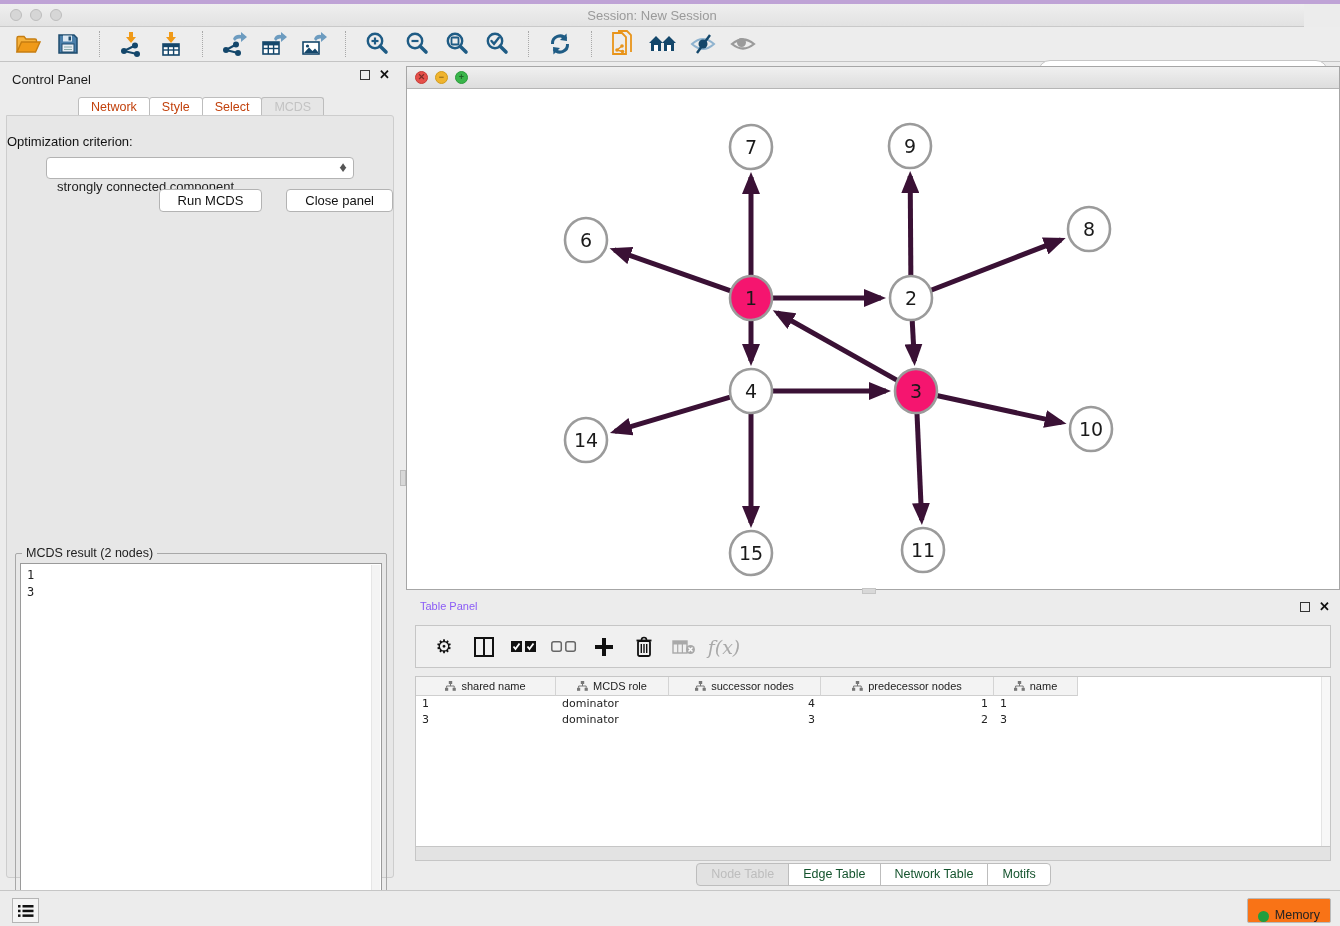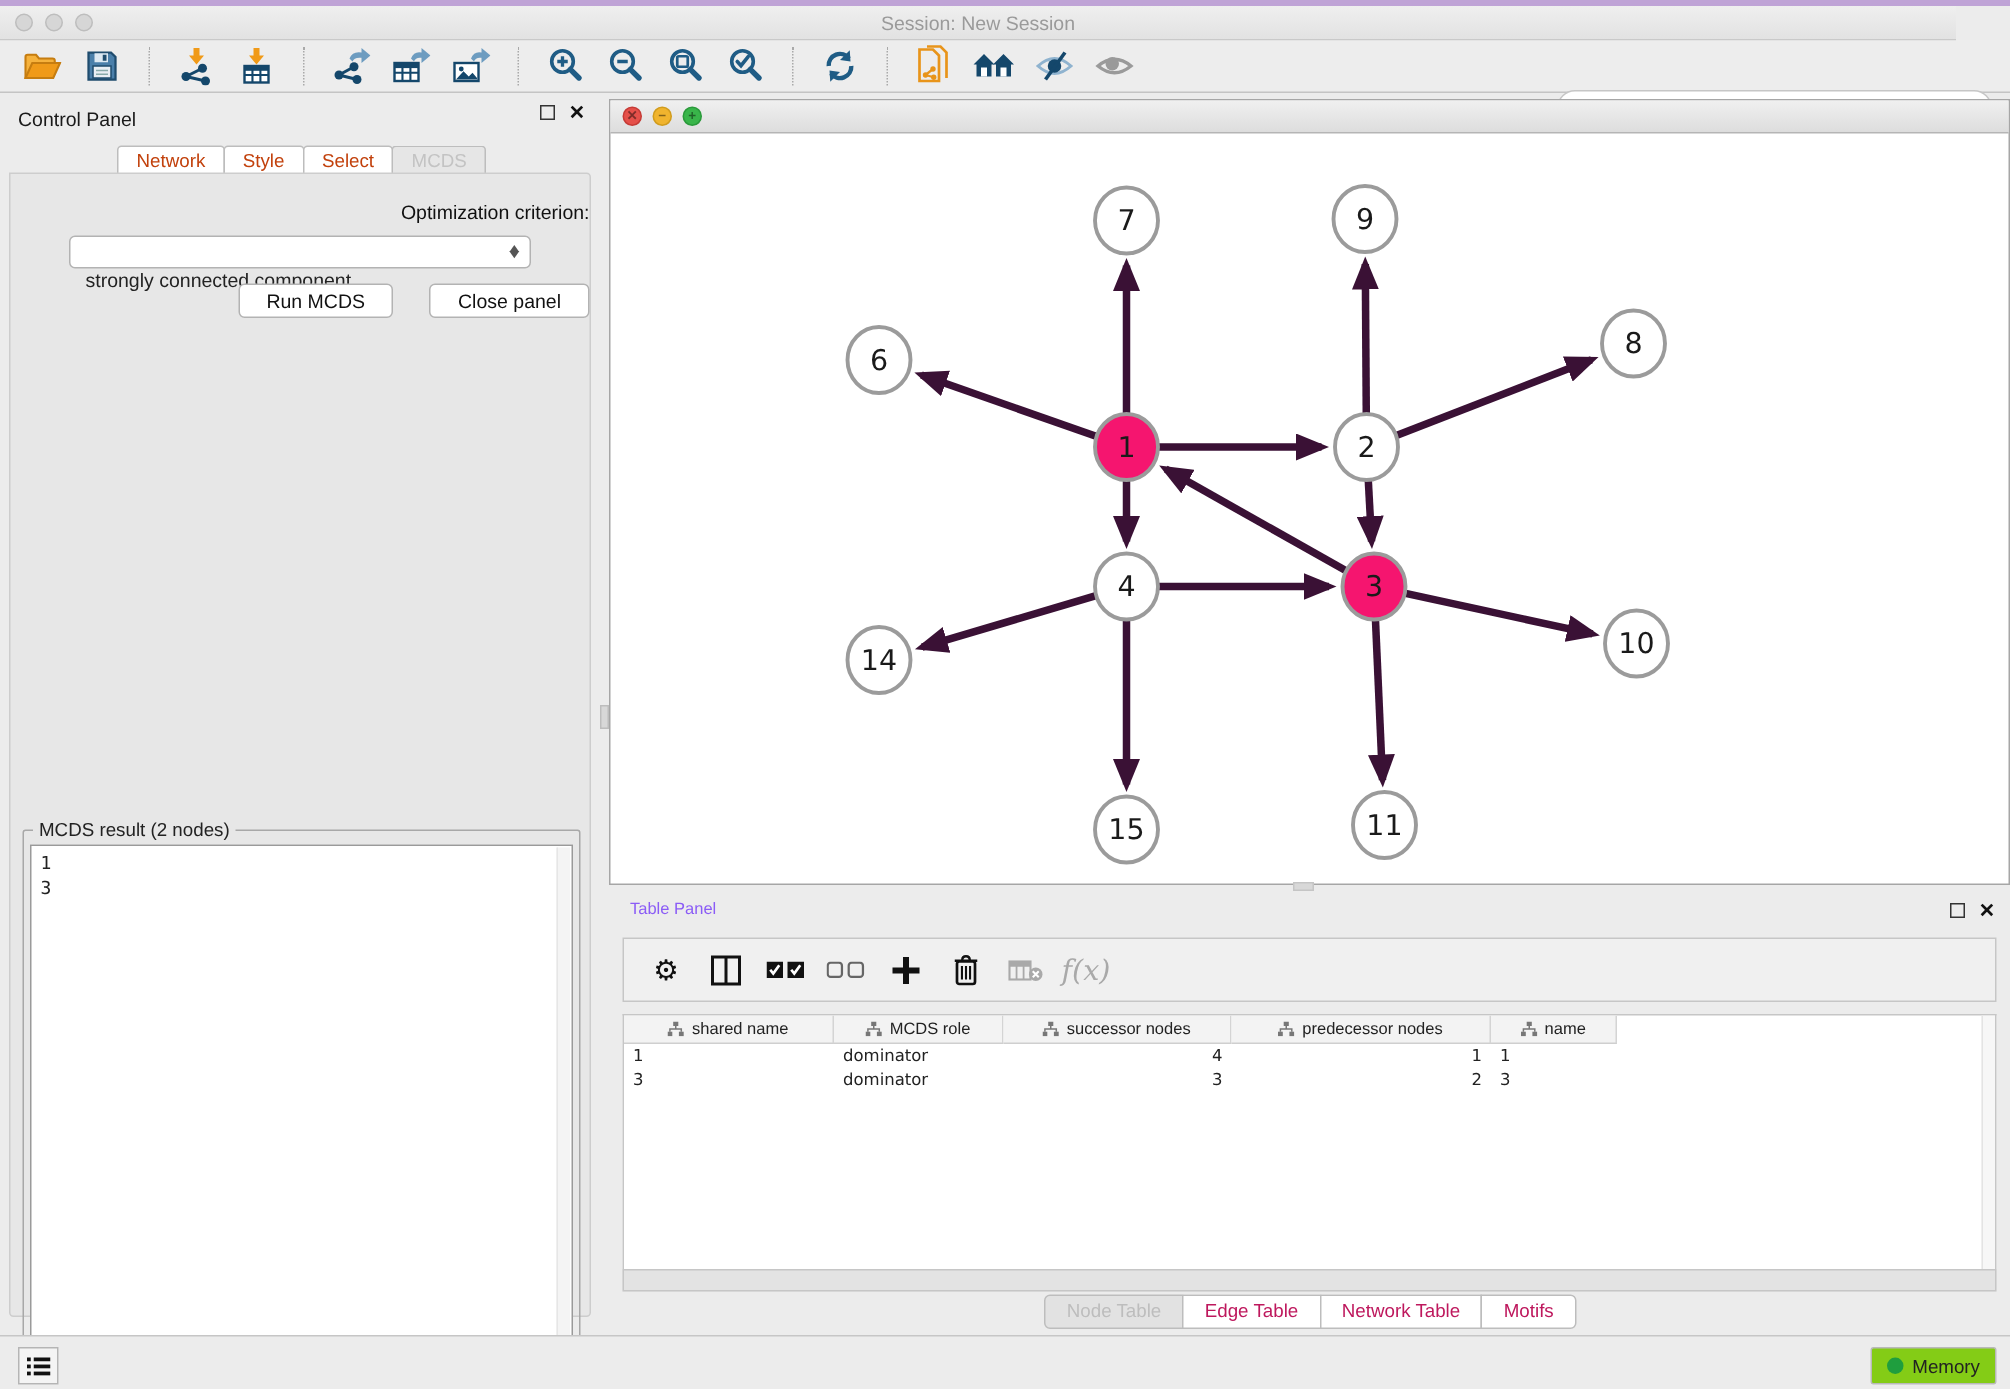--- a/index.html
+++ b/index.html
@@ -29,21 +29,21 @@
   .cp-header { position:absolute; left:12px; top:10px; font-size:13px; color:#1a1a1a; }
   .panel-icons { position:absolute; right:10px; top:8px; display:flex; gap:9px; align-items:center; }
   .float-ic { width:10px; height:10px; border:1.5px solid #333; display:inline-block; }
   .close-ic { font-size:13px; font-weight:bold; color:#111; line-height:10px; }
   .cp-tabs { position:absolute; left:78px; top:35px; display:flex; }
   .cp-tab { border:1px solid #bdbdbd; background:#fff; padding:2px 12px 3px; font-size:12.5px; color:#c2410c;
             margin-right:-1px; border-radius:3px 3px 0 0; }
   .cp-tab.active { background:#e6e6e6; color:#c3c3c3; border-bottom-color:#e6e6e6; }
   .cp-body { position:absolute; left:6px; top:53px; width:388px; height:763px; background:#e7e7e7;
              border:1px solid #cdcdcd; border-radius:0 3px 3px 3px; }
-  .opt-label { text-align:right; margin-top:18px; font-size:13px; color:#111; }
+  .opt-label { text-align:left; margin-top:18px; font-size:13px; color:#111; }
   .select-box { position:absolute; left:39px; top:41px; width:308px; height:22px; background:#fff;
                 border:1px solid #b3b3b3; border-radius:4px; display:flex; align-items:center;
                 padding:0 6px 0 10px; font-size:13px; }
   .select-box .val { flex:1;margin-top:36px; }
   .stepper { display:flex; flex-direction:column; align-items:center; line-height:4px; color:#555; }
   .stepper span { font-size:8px; transform:scaleX(1.4); }
   .cp-buttons { position:absolute; left:0; top:73px; width:100%; display:flex; justify-content:flex-end; gap:24px; }
   .btn { background:#fff; border:1px solid #b3b3b3; border-radius:4px; padding:3px 18px; font-size:13px; color:#111; }
   .result-group { position:absolute; left:8px; top:437px; width:372px; height:376px;
                   border:1px solid #a8a8a8; border-radius:2px; }
@@ -84,32 +84,32 @@
   .th { background:#f3f3f3; border-right:1px solid #d4d4d4; border-bottom:1px solid #cfcfcf;
         display:flex; align-items:center; justify-content:center; gap:5px; font-size:11px; color:#222; }
   .th svg { flex:0 0 auto; }
   .trow { display:flex; height:16px; font-size:11px; font-family:"DejaVu Sans", sans-serif; }
   .td { padding:1px 6px 0; white-space:nowrap; overflow:hidden; }
   .td.r { text-align:right; }
   .tbody-scroll { position:absolute; right:0; top:0; bottom:0; width:9px; background:#f7f7f7; border-left:1px solid #e4e4e4; }
   .tp-bottom-strip { position:absolute; left:9px; top:252px; width:916px; height:15px; background:#e3e3e3;
                      border:1px solid #c6c6c6; }
   .tp-tabs { position:absolute; left:0; top:269px; width:100%; display:flex; justify-content:center; }
-  .tp-tab { border:1px solid #bdbdbd; background:#fff; padding:3px 14px 4px; font-size:12.5px; color:#be185d; margin-right:-1px; }
+  .tp-tab { border:1px solid #bdbdbd; background:#fff; padding:3px 14px 4px; font-size:12.5px; color:#14532d; margin-right:-1px; }
   .tp-tab:first-child { border-radius:4px 0 0 4px; }
   .tp-tab:last-child { border-radius:0 4px 4px 0; }
   .tp-tab.active { background:#e2e2e2; color:#bdbdbd; }
 
   
   .status-bar { position:absolute; left:0; top:890px; width:1340px; height:36px; background:#ececec;
                 border-top:1px solid #c6c6c6; }
   .list-btn { position:absolute; left:12px; top:7px; width:27px; height:25px; background:#f4f4f4;
               border:1px solid #b5b5b5; display:flex; align-items:center; justify-content:center; }
-  .memory-btn { position:absolute; right:9px; top:7px; height:25px; background:#84cc16;
-                border:1px solid #b9b9b9; border-radius:2px; display:flex; align-items:center;
+  .memory-btn { position:absolute; right:9px; top:7px; height:25px; background:#f97316;
+                border:1px solid #b9b9b9; border-radius:2px; display:flex; align-items:flex-end;
                 padding:0 10px; gap:6px; font-size:12.5px; }
   .mem-dot { width:11px; height:11px; border-radius:50%; background:#1f9e3e; }
 
   svg { display:block; }
 </style>
 </head>
 <body>
 
 <div class="top-strip"></div>
 <div class="titlebar">

